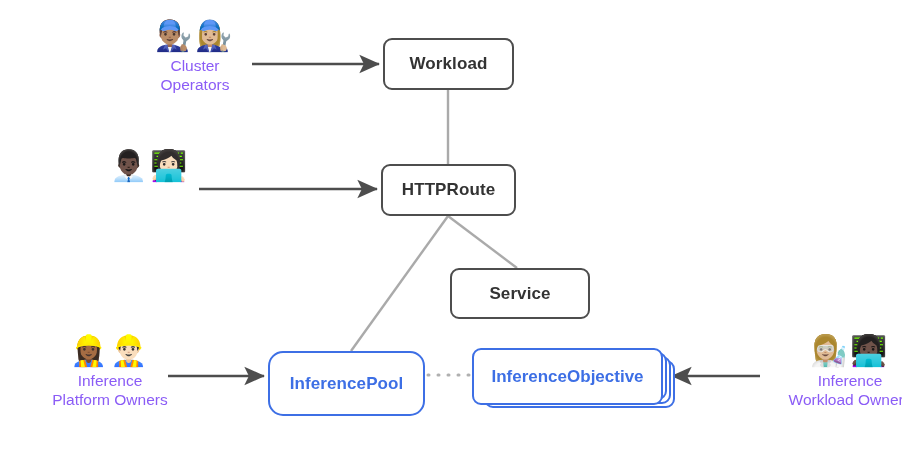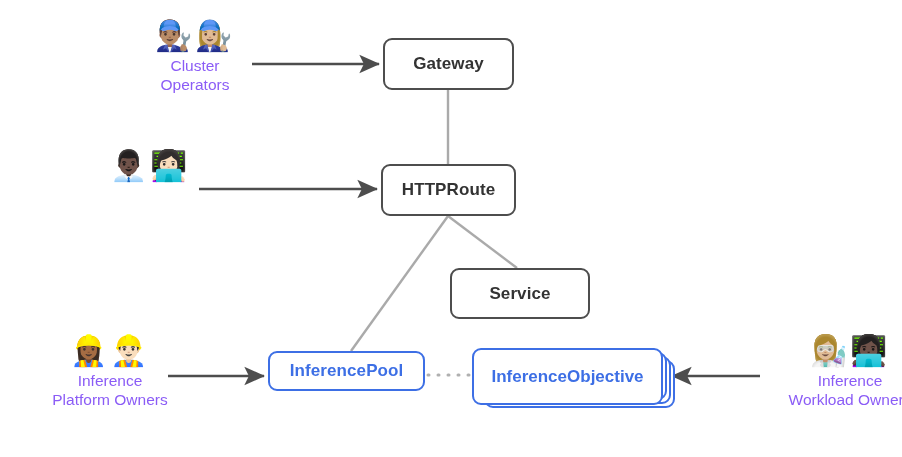--- a/index.html
+++ b/index.html
@@ -45,21 +45,21 @@
     z-index: 3;
   }
   .node.blue {
     border-color: #3d6fe5;
     color: #3d6fe5;
   }
 
   #node-gateway   { left: 383px; top: 38px;  width: 131px; height: 52px; }
   #node-httproute { left: 381px; top: 164px; width: 135px; height: 52px; }
   #node-service   { left: 450px; top: 268px; width: 140px; height: 51px; }
-  #node-inferencepool { left: 268px; top: 351px; width: 157px; height: 40px; }
+  #node-inferencepool { left: 268px; top: 351px; width: 157px; height: 65px; border-radius: 15px; }
 
   
   .stack {
     position: absolute;
     left: 472px;
     top: 348px;
     width: 191px;
     height: 48px;
     z-index: 3;
   }
@@ -132,21 +132,21 @@
     <line x1="448" y1="90" x2="448" y2="164" stroke="#aaaaaa" stroke-width="2.4"></line>
 
     <line x1="448" y1="216" x2="517" y2="268" stroke="#aaaaaa" stroke-width="2.4"></line>
 
     <line x1="448" y1="216" x2="351" y2="351" stroke="#aaaaaa" stroke-width="2.4"></line>
 
     <line x1="428" y1="375" x2="469" y2="375" stroke="#b0b0b0" stroke-width="3" stroke-linecap="round" stroke-dasharray="1 9"></line>
   </svg>
 
   <div class="node" id="node-gateway">
-    <span>Gateway</span>
+    <span>Workload</span>
   </div>
 
   <div class="node" id="node-service">
     <span>Service</span>
   </div>
 
   <div class="node" id="node-httproute">
     <span>HTTPRoute</span>
   </div>
 

